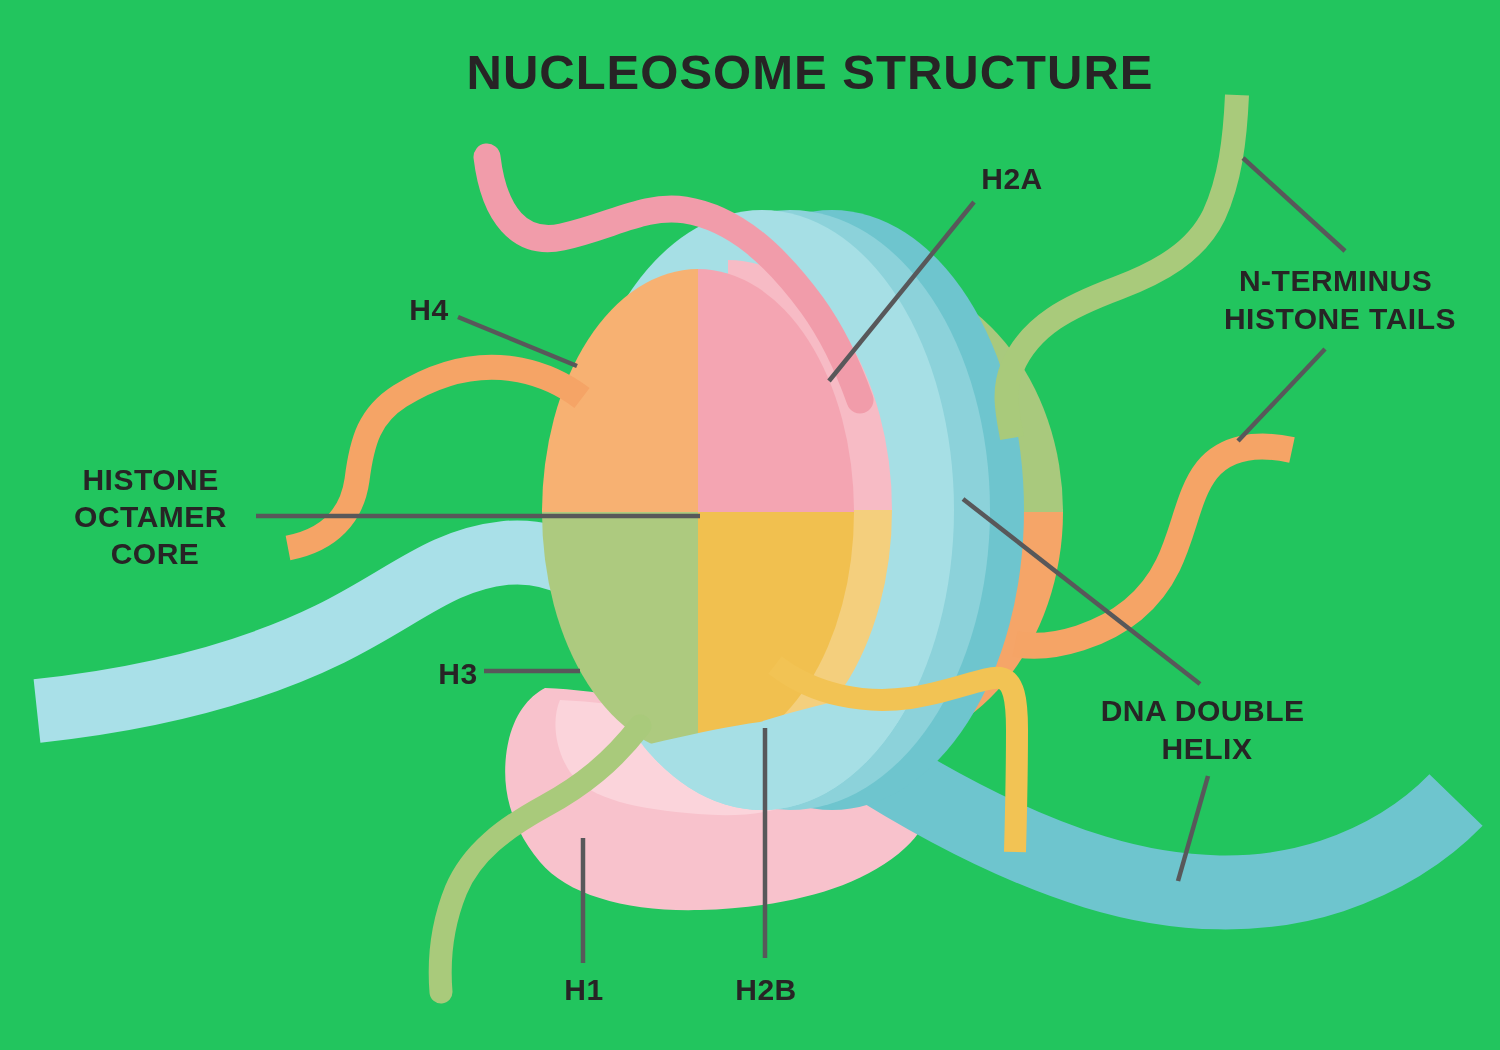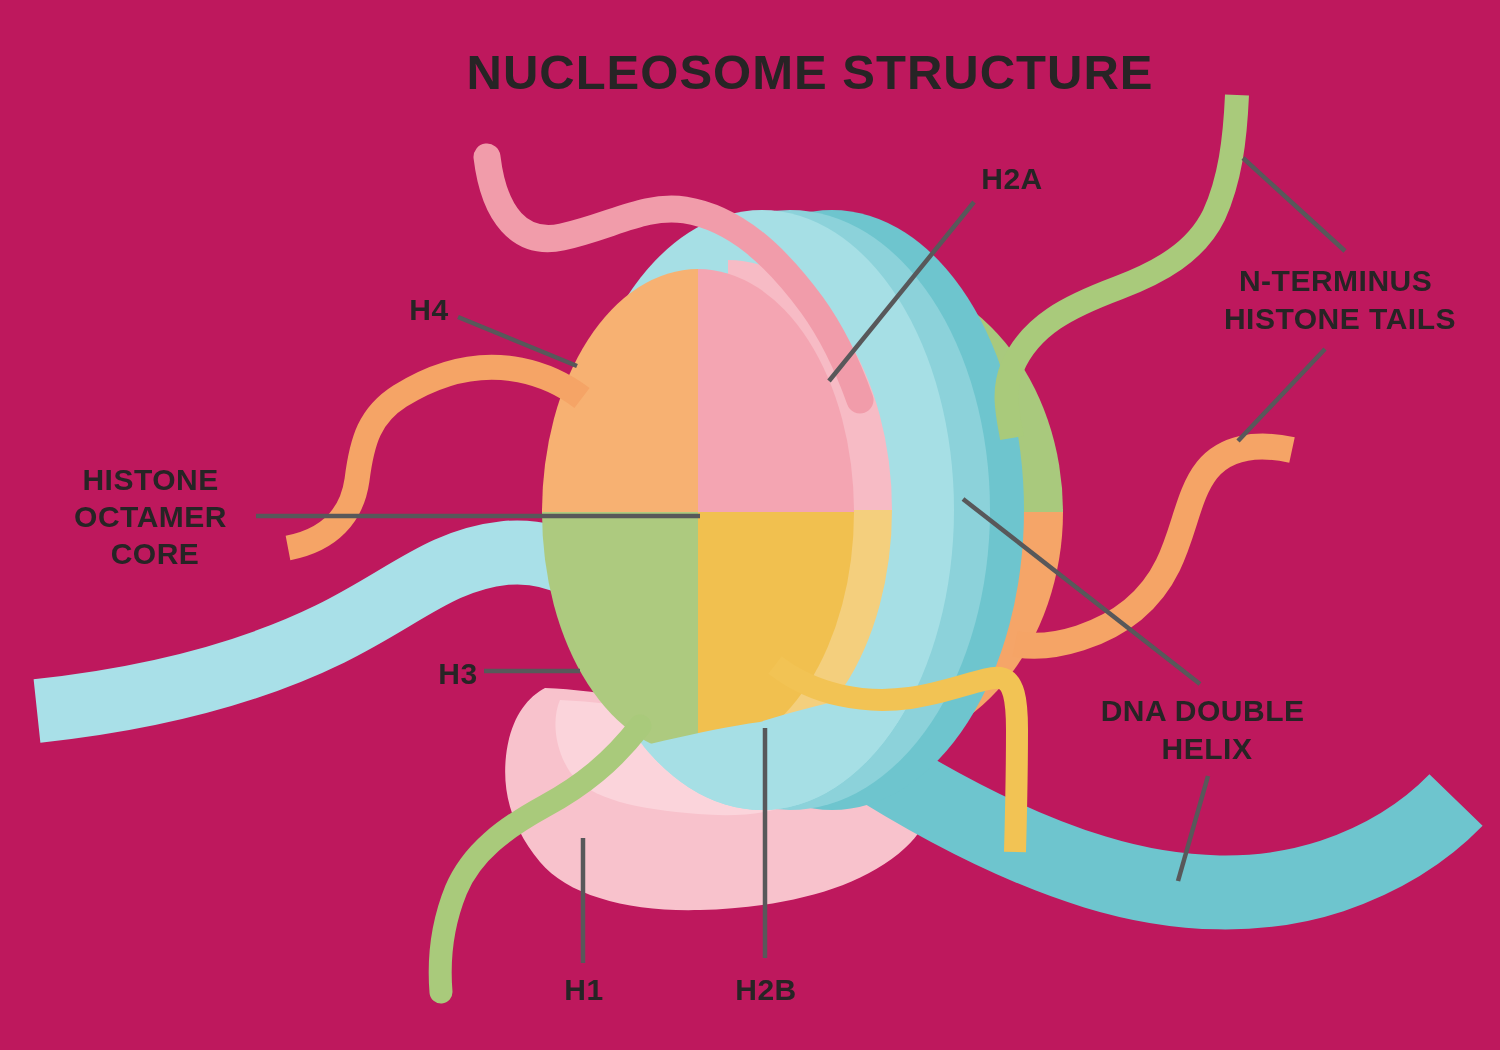--- a/index.html
+++ b/index.html
@@ -1,16 +1,16 @@
 <!DOCTYPE html>
 <html><head>
 <meta charset="utf-8">
 <style>
   html,body{margin:0;padding:0;background:#ffffff;}
-  .stage{width:1500px;height:1050px;position:relative;background:#be185d;overflow:hidden;
+  .stage{width:1500px;height:1050px;position:relative;background:#22c55e;overflow:hidden;
          font-family:"Liberation Sans", sans-serif;}
   svg{display:block;}
   .diagram-label{font-family:"Liberation Sans", sans-serif;font-weight:bold;font-size:30px;letter-spacing:0.5px;}
   .diagram-title{font-family:"Liberation Sans", sans-serif;font-weight:bold;font-size:49px;letter-spacing:1px;}
   .leader{fill:none;stroke-width:4.5px;}
 </style>
 </head>
 <body>
 
 <div class="stage">

